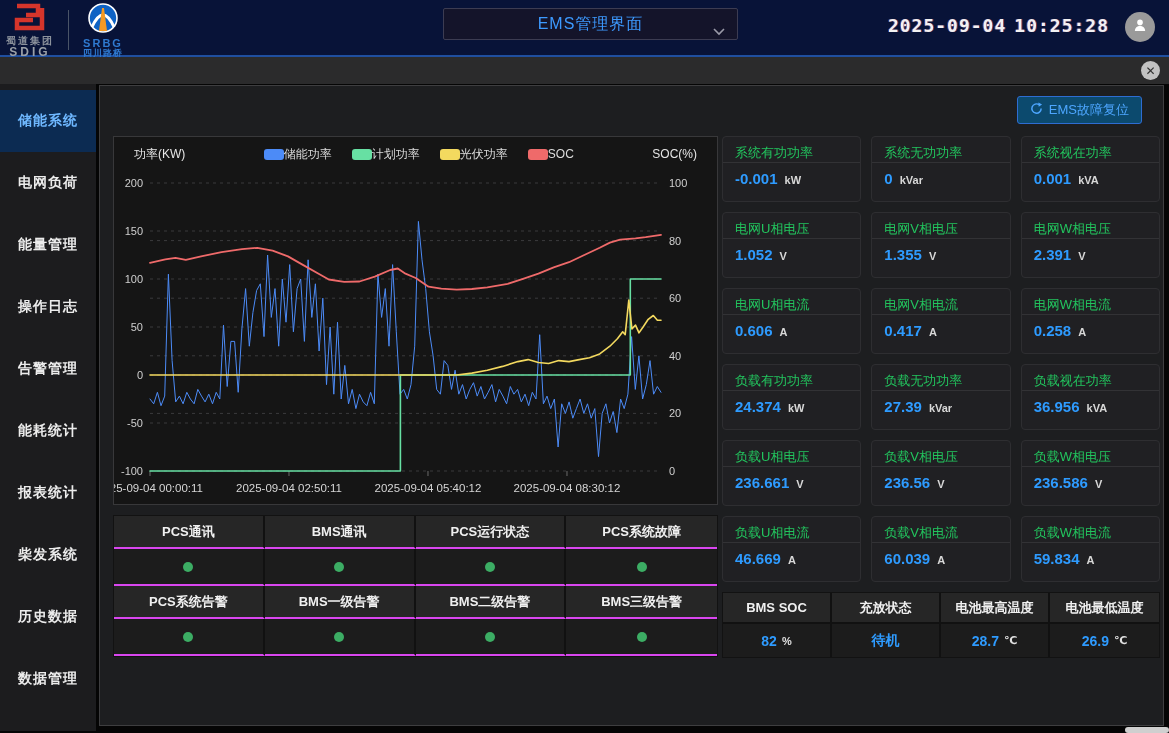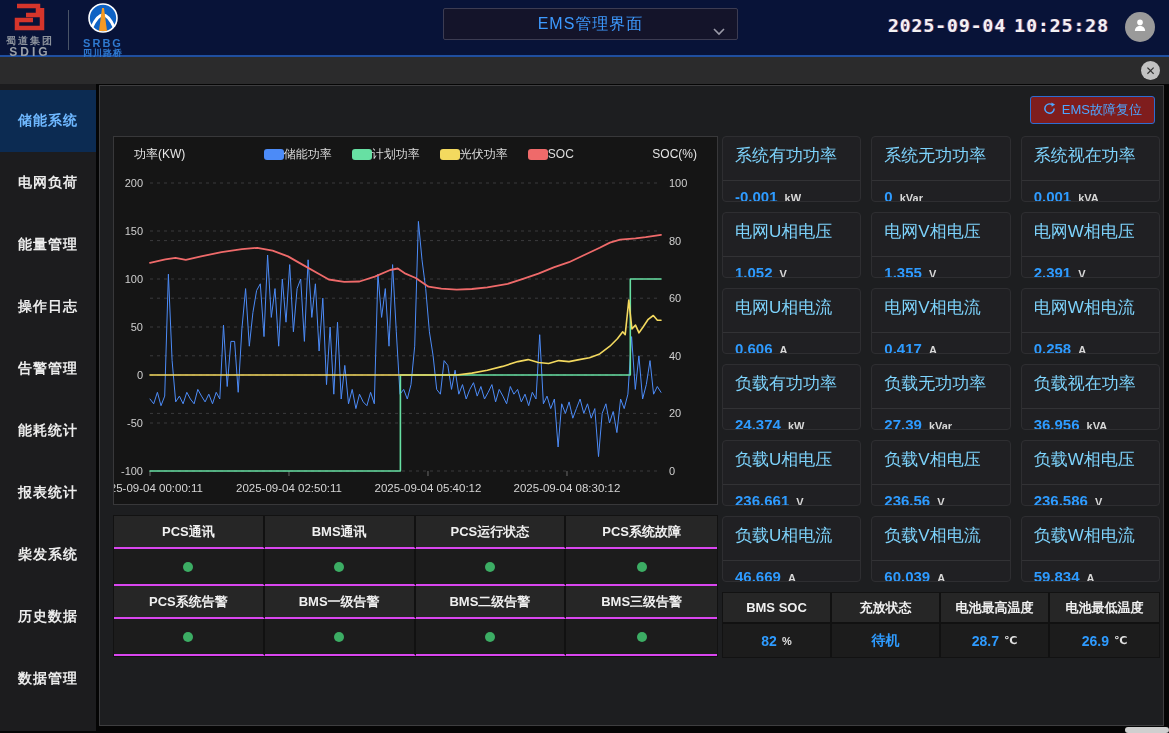--- a/index.html
+++ b/index.html
@@ -35,22 +35,22 @@
     display:flex; align-items:center; justify-content:center; cursor:pointer; }
 
   
   .main { display:flex; height:647px; }
   .sidebar { width:96px; background:#1c1c1e; padding-top:6px; }
   .side-item { height:62px; display:flex; align-items:center; justify-content:center;
     color:#ececec; font-size:14px; font-weight:bold; cursor:pointer; letter-spacing:1px; }
   .side-item.active { background:#0c2b52; color:#6fb8ff; }
   .content { flex:1; margin:1px 5px 5px 3px; border:1px solid #3e3e40; background:#1d1e20; position:relative; overflow:hidden; }
 
-  .reset-btn { position:absolute; right:8px; top:10px; height:28px; padding:0 12px;
-    background:#7f1d1d; border:1px solid #2e6dd2; border-radius:3px;
+  .reset-btn { position:absolute; right:21px; top:10px; height:28px; padding:0 12px;
+    background:#0c4a6e; border:1px solid #2e6dd2; border-radius:3px;
     color:#4da6ff; font-size:13px; display:flex; align-items:center; gap:6px; cursor:pointer; }
 
   
   .chart-panel { position:absolute; left:13px; top:50px; width:605px; height:369px;
     background:#151515; border:1px solid #38383a; overflow:hidden; }
   .chart-head { height:34px; display:flex; align-items:center; padding:0 20px; gap:10px; }
   .axis-title { color:#e6e6e6; font-size:12px; white-space:nowrap; }
   .legend { flex:1; display:flex; justify-content:center; gap:20px; align-items:center; }
   .legend-item { display:flex; align-items:center; color:#dcdcdc; font-size:12px; cursor:pointer; }
   .legend-swatch { width:20px; height:11px; border-radius:3px; }
@@ -63,21 +63,21 @@
     border-right:2px solid #111; border-bottom:2px solid #d946ef; }
   .sg-cell:last-child { border-right:none; }
   .sg-row.labels .sg-cell { height:33px; background:#262626; color:#f0f0f0; font-size:13px; font-weight:bold; }
   .sg-row.dots .sg-cell { height:37px; background:#1c1c1c; }
   .dot { width:10px; height:10px; border-radius:50%; }
 
   
   .cards { position:absolute; left:622px; top:50px; width:438px;
     display:grid; grid-template-columns:repeat(3,1fr); gap:10px; }
   .card { height:66px; background:#202023; border:1px solid #2e2e31; border-radius:4px; overflow:hidden; }
-  .card .lbl { padding:7px 12px 13px; font-size:17px; color:#7dd3fc; border-bottom:1px solid #323235; }
+  .card .lbl { padding:7px 12px 0; font-size:13px; color:#22c55e; border-bottom:1px solid #323235; }
   .card .vrow { padding:7px 12px 0; display:flex; align-items:baseline; gap:7px; }
   .card .val { font-size:15px; font-weight:bold; color:#2e9bff; }
   .card .unit { font-size:11px; font-weight:bold; color:#d8d8d8; }
 
   
   .bms { position:absolute; left:622px; top:506px; width:438px; border:1px solid #121212; }
   .bms-row { display:flex; }
   .bms-cell { width:25%; display:flex; align-items:center; justify-content:center; gap:5px;
     border-right:2px solid #111; }
   .bms-cell:last-child { border-right:none; }

